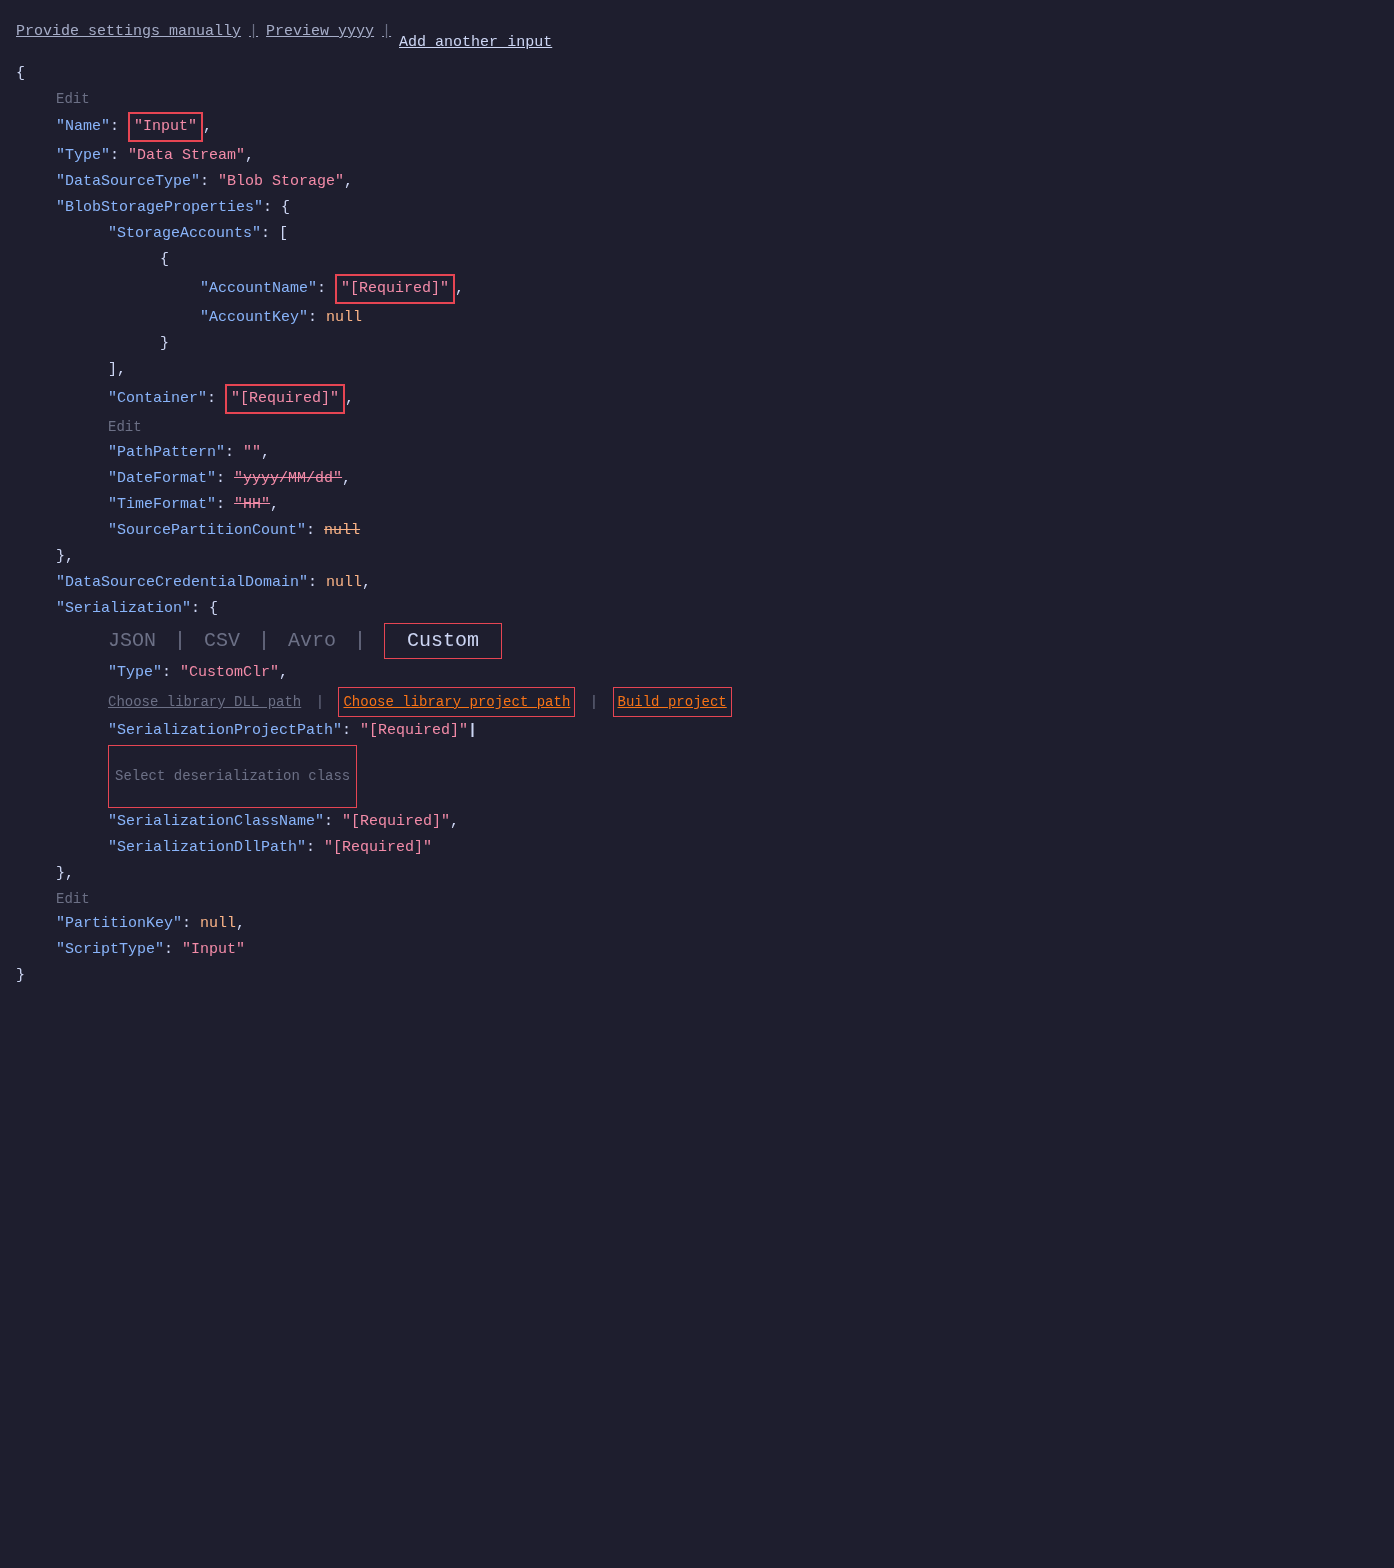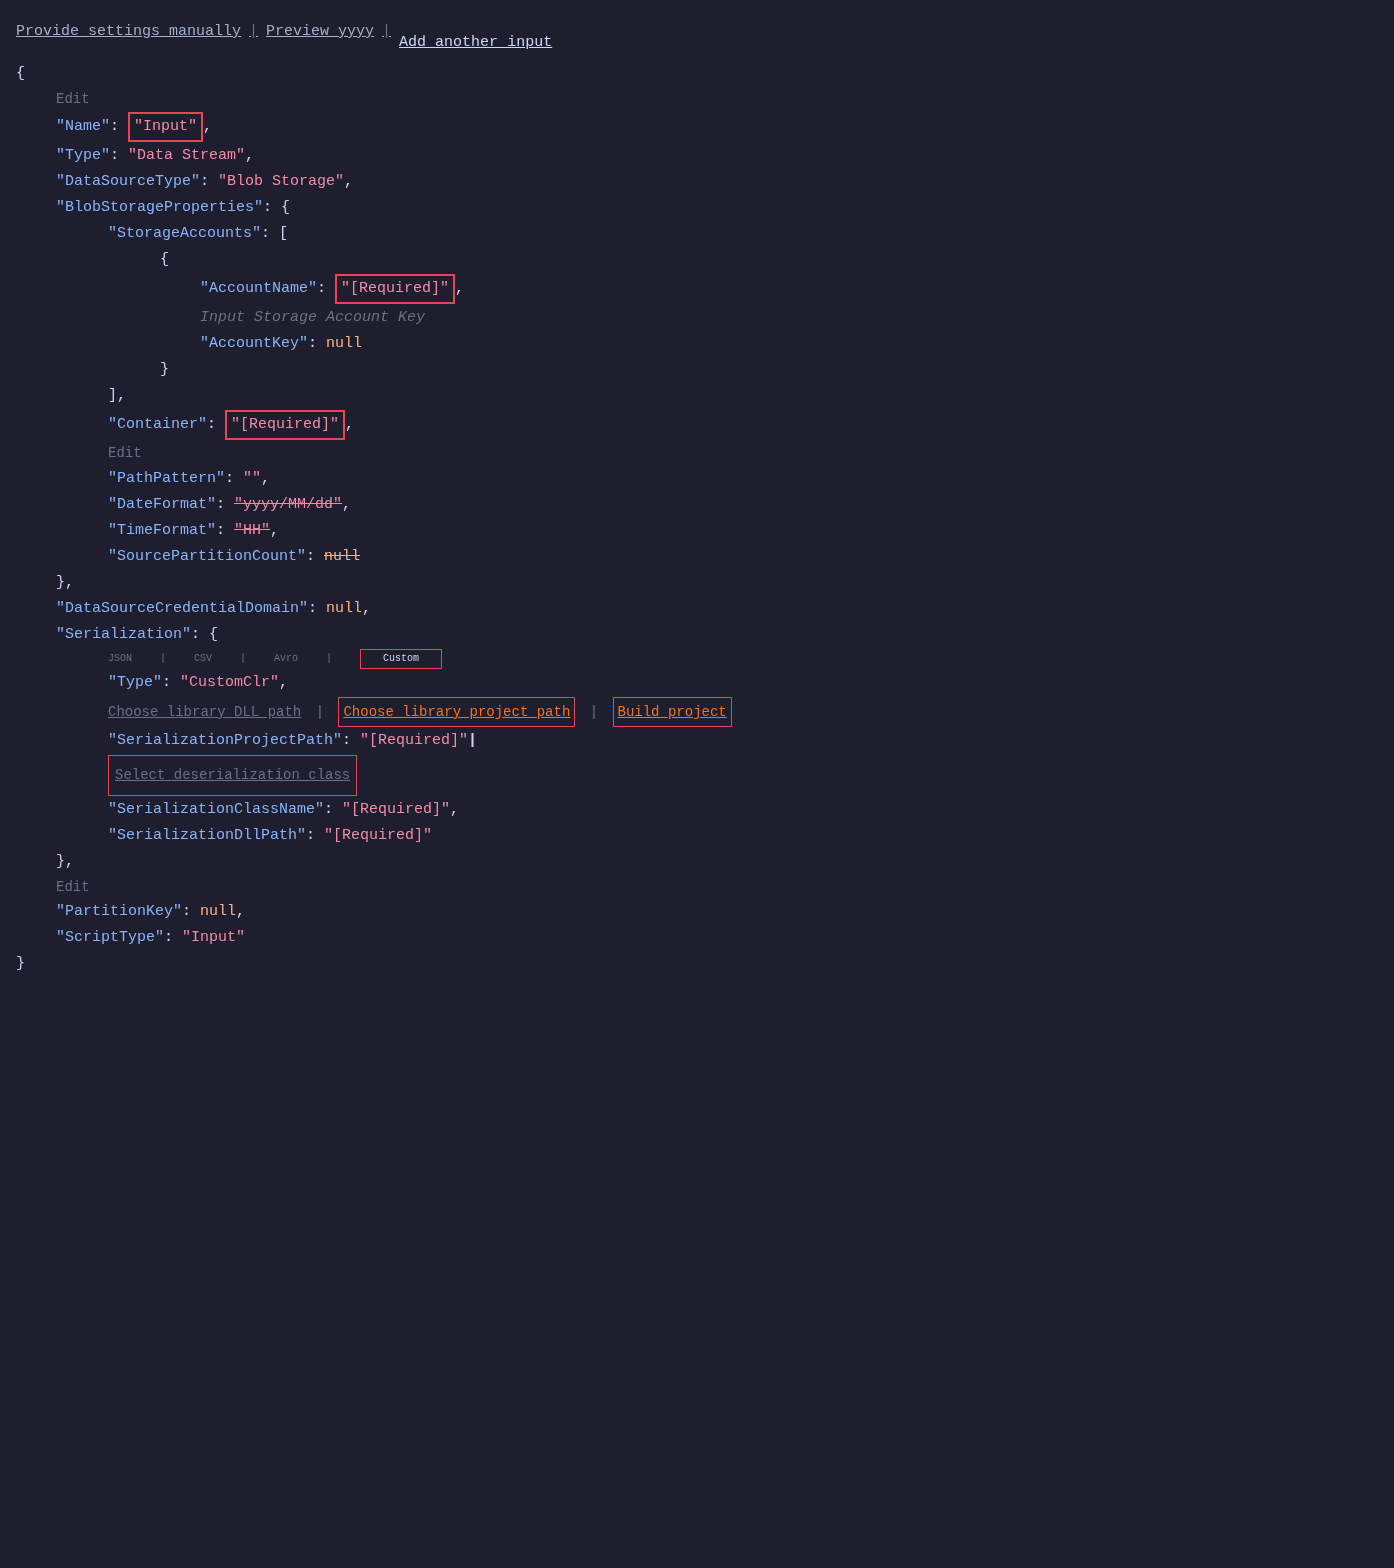--- a/index.html
+++ b/index.html
@@ -81,23 +81,23 @@
 
     .select-link {
       color: #6c7086;
       cursor: pointer;
       font-size: 14px;
     }
 
     .serialization-type-bar {
       display: inline-flex;
       align-items: center;
-      gap: 16px;
-      color: #6c7086;
-      font-size: 10px;
+      gap: 0;
+      color: #6c7086;
+      font-size: 20px;
     }
 
     .ser-type-option {
       color: #6c7086;
       cursor: pointer;
     }
 
     .ser-type-option.active {
       color: #cdd6f4;
       border: 1.5px solid #e64553;
@@ -130,25 +130,24 @@
     }
 
     .lib-sep {
       margin: 0 6px;
       color: #6c7086;
     }
 
     .select-deser-box {
       display: inline-block;
       border: 1.5px solid #e64553;
-      padding: 8px 6px;
+      padding: 19px 6px;
       color: #6c7086;
       cursor: pointer;
       font-size: 14px;
-      text-decoration: underline;
     }
 
     .cursor-pipe {
       color: #cdd6f4;
       font-weight: bold;
     }
 
     .vbar {
       width: 2px;
       background: #45475a;
@@ -233,27 +232,20 @@
     <div class="vbar"></div>
     <div class="vbar-gap"></div>
     <span class="key">"AccountName"</span>
     <span class="punctuation">: </span>
     <span class="highlight-box">
       <span class="string-value">"[Required]"</span>
     </span>
     <span class="punctuation">,</span>
   </div>
 
-  <div class="line indent-4">
-    <div class="vbar"></div>
-    <div class="vbar-gap"></div>
-    <div class="vbar"></div>
-    <div class="vbar-gap"></div>
-    <span class="comment-text">Input Storage Account Key</span>
-  </div>
 
   <div class="line indent-4">
     <div class="vbar"></div>
     <div class="vbar-gap"></div>
     <div class="vbar"></div>
     <div class="vbar-gap"></div>
     <span class="key">"AccountKey"</span>
     <span class="punctuation">: </span>
     <span class="null-plain">null</span>
   </div>

